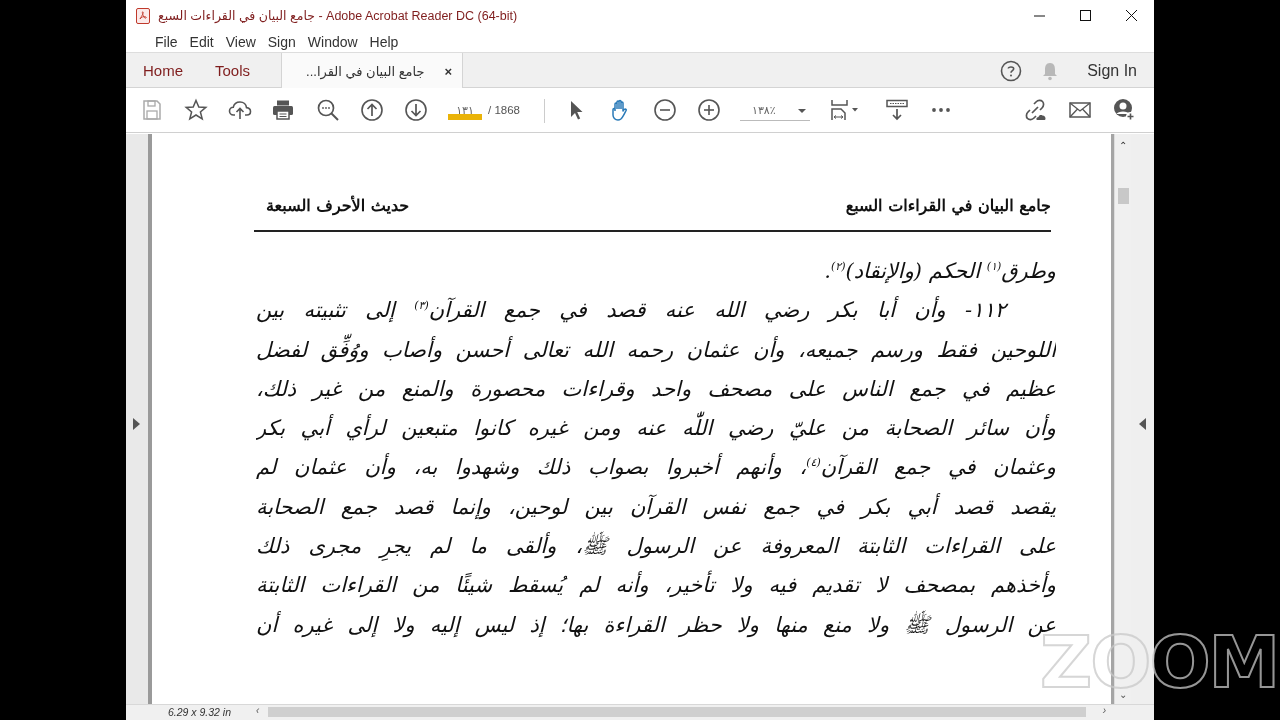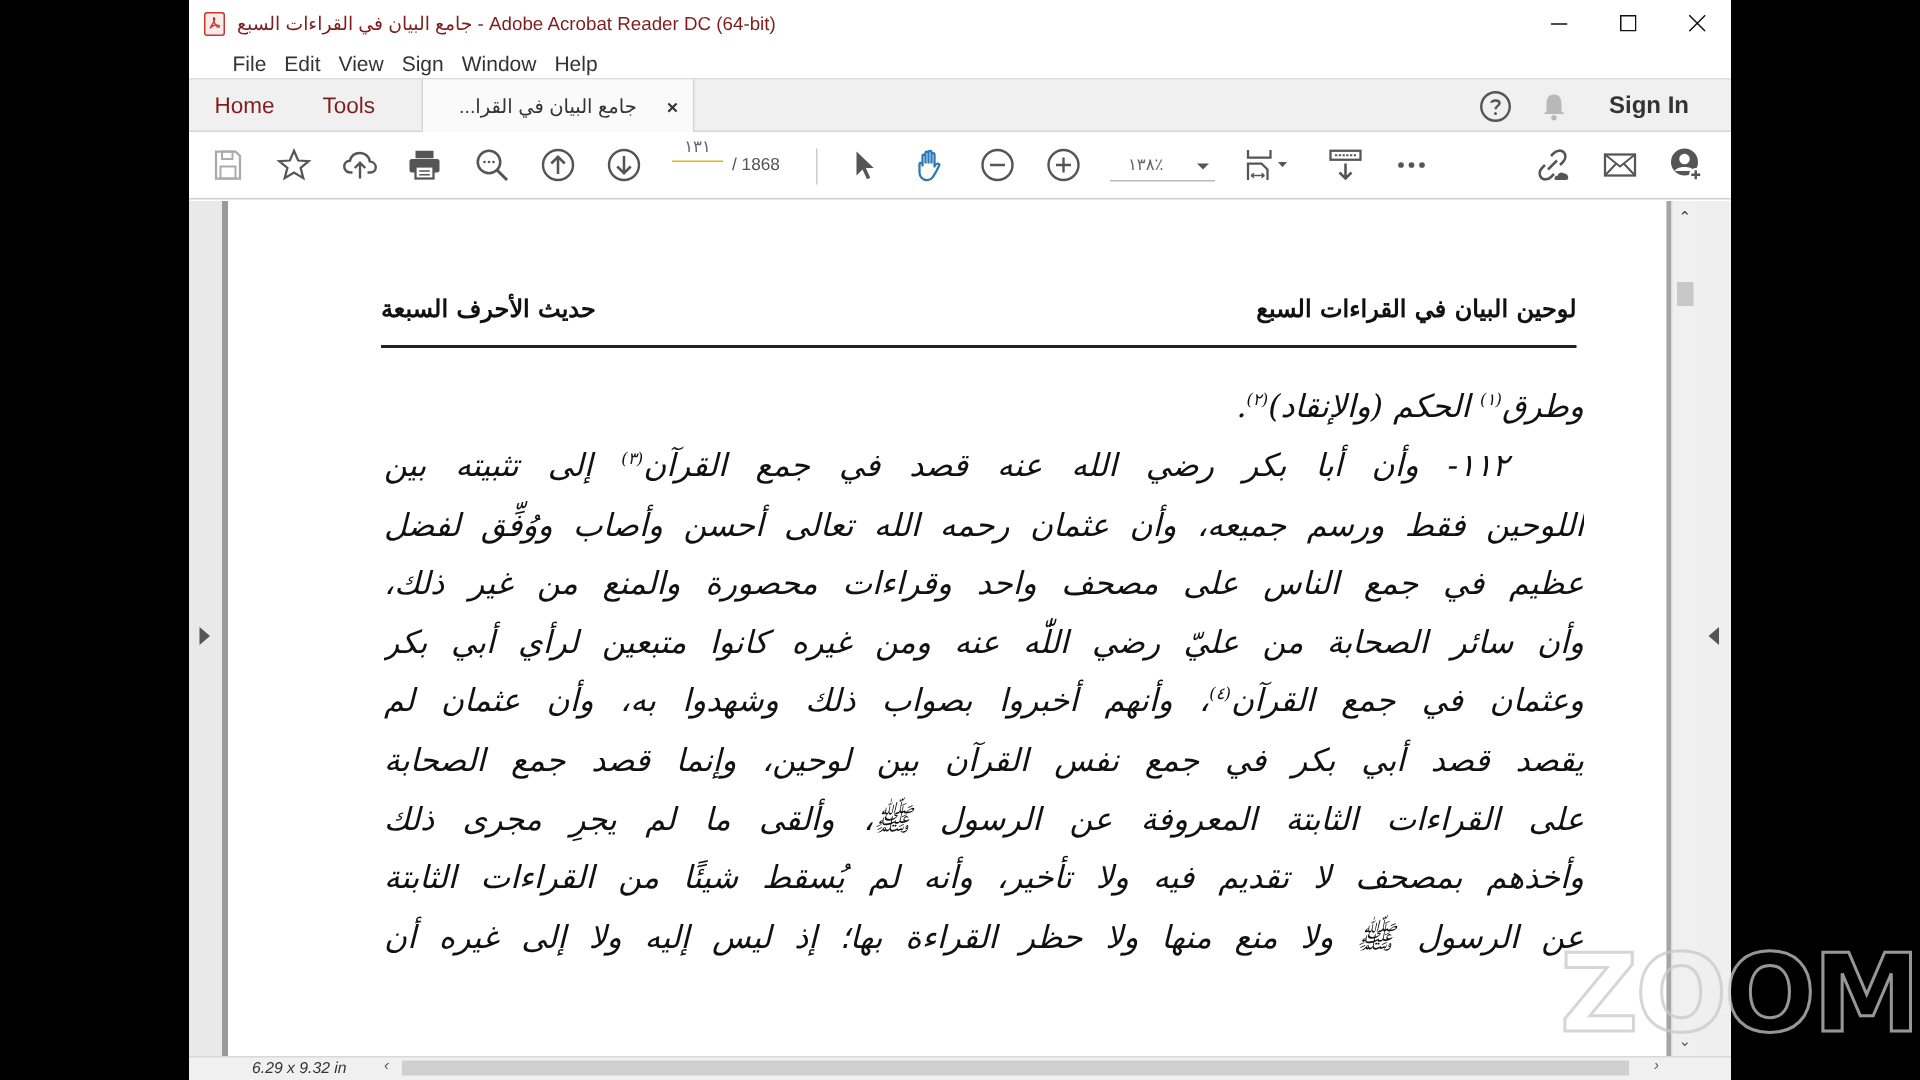--- a/index.html
+++ b/index.html
@@ -24,27 +24,27 @@
   
   .tabbar { height: 36px; background: #f0f0f0; border-top: 1px solid #ddd; border-bottom: 1px solid #d4d4d4; display: flex; align-items: stretch; position: relative; }
   .nav-tab { font-size: 15px; color: #7f1d1d; display: flex; align-items: center; padding: 0 17px; }
   .nav-tab.first { padding-left: 17px; padding-right: 15px; }
   .doc-tab { width: 182px; margin-left: 14px; background: #fafafa; border-left: 1px solid #d4d4d4; border-right: 1px solid #d4d4d4; display: flex; align-items: center; justify-content: space-between; padding: 0 10px 0 24px; position: relative; top: 0; height: 36px; }
   .doc-tab-label { font-size: 13px; color: #333; direction: rtl; white-space: nowrap; }
   .doc-tab-close { font-size: 13px; color: #333; font-weight: bold; }
   .tab-right { position: absolute; right: 0; top: 0; height: 35px; display: flex; align-items: center; }
   .help-icon { width: 22px; height: 22px; margin-right: 19px; }
   .bell-icon { width: 18px; height: 20px; margin-right: 28px; }
-  .sign-in { font-size: 16px; color: #333; margin-right: 28px; font-weight: 700; }
+  .sign-in { font-size: 16px; color: #333; margin-right: 17px; font-weight: 400; }
 
   
   .toolbar { height: 45px; background: #fff; border-bottom: 1px solid #d0d0d0; display: flex; align-items: center; position: relative; }
   .tb-icon { position: absolute; top: 10px; width: 24px; height: 24px; display: flex; align-items: center; justify-content: center; }
   .tb-icon svg { width: 24px; height: 24px; }
-  .page-input { position: absolute; left: 322px; top: 0; width: 34px; height: 20px; border-bottom: 1px solid #eab308; font-size: 11px; color: #666; text-align: center; line-height: 20px; }
+  .page-input { position: absolute; left: 322px; top: 12px; width: 34px; height: 20px; border-bottom: 6px solid #eab308; font-size: 11px; color: #666; text-align: center; line-height: 20px; }
   .page-total { position: absolute; left: 362px; top: 12px; font-size: 11.5px; color: #555; line-height: 20px; }
   .tb-sep { position: absolute; left: 418px; top: 11px; width: 1px; height: 24px; background: #ccc; }
   .zoom-input { position: absolute; left: 614px; top: 12px; width: 70px; height: 21px; border-bottom: 1px solid #bbb; font-size: 11px; color: #666; line-height: 21px; padding-left: 12px; }
   .zoom-caret { position: absolute; right: 4px; top: 9px; width: 0; height: 0; border-left: 4px solid transparent; border-right: 4px solid transparent; border-top: 4px solid #555; }
 
   
   .docarea { position: absolute; top: 134px; left: 0; width: 1028px; height: 570px; background: #e8e8e8; }
   .left-gutter { position: absolute; left: 0; top: 0; width: 22px; height: 100%; background: #e9e9e9; }
   .left-arrow { position: absolute; left: 7px; top: 284px; width: 0; height: 0; border-top: 6px solid transparent; border-bottom: 6px solid transparent; border-left: 7px solid #555; }
   .page-shadow { position: absolute; left: 22px; top: 0; width: 4px; height: 100%; background: #9a9a9a; }
@@ -53,21 +53,21 @@
   .vscroll { position: absolute; left: 988px; top: 0; width: 17px; height: 100%; background: #f0f0f0; border-left: 1px solid #ddd; }
   .vscroll-up { position: absolute; left: 4px; top: 6px; font-size: 10px; color: #333; }
   .vscroll-thumb { position: absolute; left: 3px; top: 54px; width: 11px; height: 16px; background: #c8c8c8; }
   .vscroll-down { position: absolute; left: 4px; bottom: 4px; font-size: 10px; color: #555; }
   .right-gutter { position: absolute; left: 1005px; top: 0; width: 23px; height: 100%; background: #efefef; }
   .right-arrow { position: absolute; left: 8px; top: 284px; width: 0; height: 0; border-top: 6px solid transparent; border-bottom: 6px solid transparent; border-right: 7px solid #555; }
 
   
   .running-header { position: absolute; top: 60px; left: 102px; width: 797px; height: 38px; border-bottom: 2px solid #222; direction: rtl; }
   .rh-right { position: absolute; right: 0; top: 2px; font-family: "DejaVu Serif", serif; font-weight: bold; font-size: 16px; color: #111; }
-  .rh-left { position: absolute; left: 0; top: 2px; font-family: "DejaVu Serif", serif; font-weight: bold; font-size: 16px; color: #111; }
+  .rh-left { position: absolute; left: 12px; top: 2px; font-family: "DejaVu Serif", serif; font-weight: bold; font-size: 16px; color: #111; }
   .body-text { position: absolute; top: 118px; left: 104px; width: 800px; direction: rtl; text-align: justify; font-family: "DejaVu Serif", serif; font-size: 21px; line-height: 39.3px; color: #111; }
   .body-line { display: block; white-space: nowrap; overflow: hidden; text-align-last: justify; font-style: italic; }
   .body-line.first { text-align-last: right; }
   .body-line.indent { padding-right: 50px; }
   sup { font-size: 11px; vertical-align: super; line-height: 0; }
 
   
   .statusbar { position: absolute; top: 704px; left: 0; width: 1028px; height: 16px; background: #f0f0f0; border-top: 1px solid #d8d8d8; font-style: italic; }
   .page-size { position: absolute; left: 42px; top: 1px; font-size: 10.5px; color: #333; }
   .hscroll { position: absolute; left: 130px; top: 0; width: 850px; height: 15px; }
@@ -268,21 +268,21 @@
   </div>
 
   <div class="docarea">
     <div class="left-gutter">
       <span class="left-arrow"></span>
     </div>
     <div class="page-shadow"></div>
 
     <div class="page">
       <div class="running-header">
-        <span class="rh-right">لوحين البيان في القراءات السبع</span>
+        <span class="rh-right">جامع البيان في القراءات السبع</span>
         <span class="rh-left">حديث الأحرف السبعة</span>
       </div>
 
       <div class="body-text">
         <span class="body-line first"><span>وطرق</span><sup>(١)</sup><span> الحكم (والإنقاد)</span><sup>(٢)</sup><span>.</span></span>
         <span class="body-line indent"><span>١١٢- وأن أبا بكر رضي الله عنه قصد في جمع القرآن</span><sup>(٣)</sup><span> إلى تثبيته بين</span></span>
         <span class="body-line">اللوحين فقط ورسم جميعه، وأن عثمان رحمه الله تعالى أحسن وأصاب ووُفِّق لفضل</span>
         <span class="body-line">عظيم في جمع الناس على مصحف واحد وقراءات محصورة والمنع من غير ذلك،</span>
         <span class="body-line">وأن سائر الصحابة من عليّ رضي اللّٰه عنه ومن غيره كانوا متبعين لرأي أبي بكر</span>
         <span class="body-line"><span>وعثمان في جمع القرآن</span><sup>(٤)</sup><span>، وأنهم أخبروا بصواب ذلك وشهدوا به، وأن عثمان لم</span></span>

